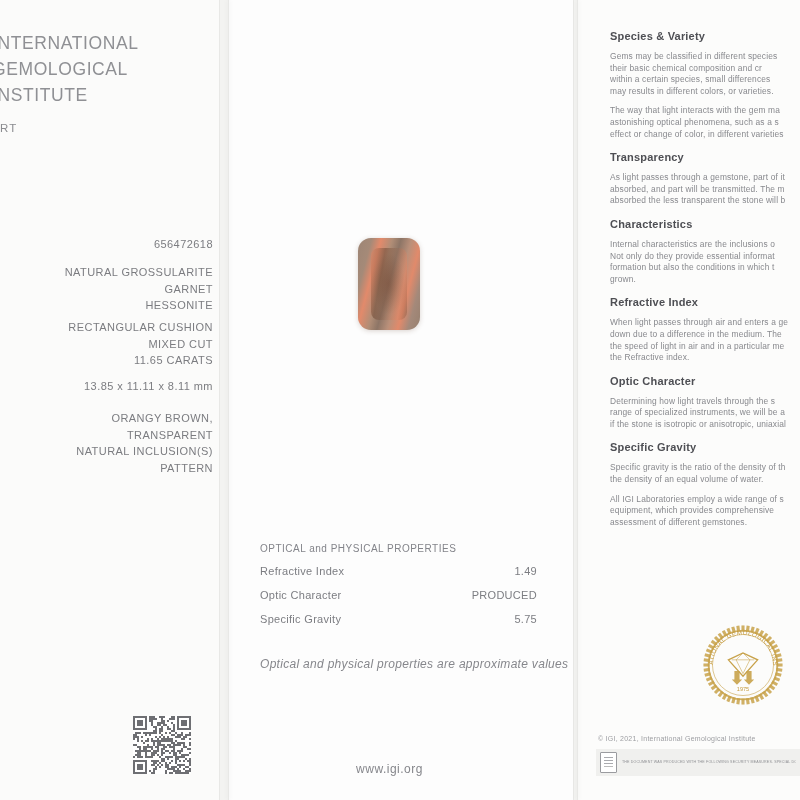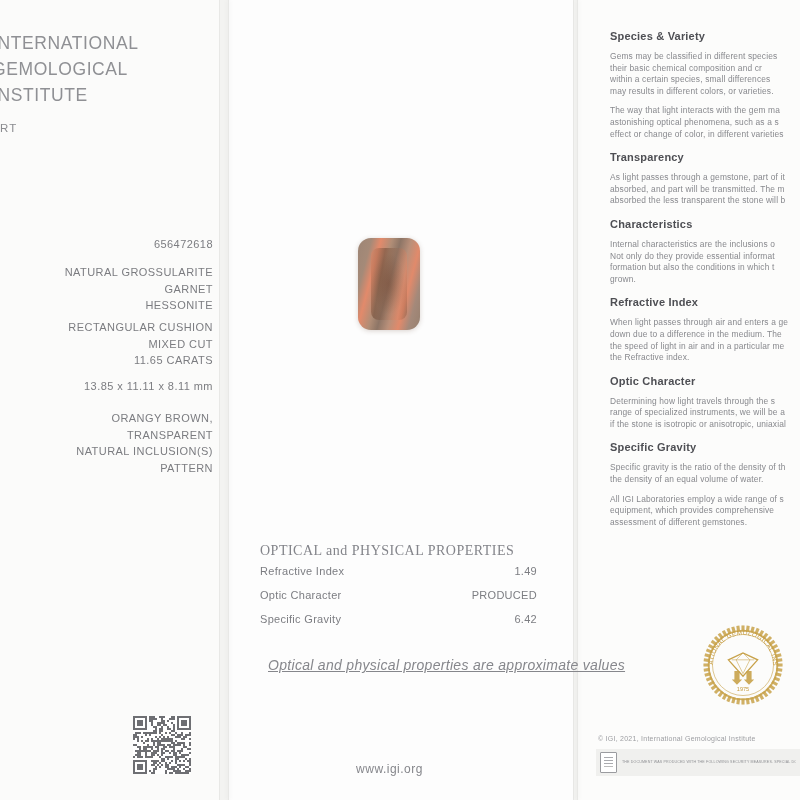--- a/index.html
+++ b/index.html
@@ -71,28 +71,28 @@
   }
   #gem::after {
     content:""; position:absolute; left:25px; top:21px; width:11px; bottom:21px;
     border-radius:3px;
     background:linear-gradient(180deg,#6d4staff 0%, #6d4a36 0%, #7d563e 100%);
     opacity:.85;
   }
 
   #opt-title {
     position:absolute; left:260px; top:543px;
-    font-size:14px; letter-spacing:.5px; color:#83848a;font-family:Liberation Serif, serif;
+    font-size:10px; letter-spacing:.5px; color:#83848a;
   }
   .opt-row { position:absolute; left:260px; width:277px; font-size:11px; color:#7c7d82; letter-spacing:.3px; }
   .opt-row .k { float:left; }
   .opt-row .v { float:right; }
   #opt-note {
-    position:absolute; left:268px; top:657px;
-    font-size:14px; font-style:italic; color:#86878c; letter-spacing:.3px;text-decoration:underline;
+    position:absolute; left:260px; top:657px;
+    font-size:12px; font-style:italic; color:#86878c; letter-spacing:.3px;
   }
   #qr {
     position:absolute; left:133px; top:716px; width:58px; height:58px;
   }
   #igi-url {
     position:absolute; left:230px; width:319px; top:762px; text-align:center;
     font-size:12px; color:#85868b; letter-spacing:.5px;
   }
 
   
@@ -195,21 +195,21 @@
       <div class="opt-row" style="top: 565px;">
         <span class="k">Refractive Index</span>
         <span class="v">1.49</span>
       </div>
       <div class="opt-row" style="top: 589px;">
         <span class="k">Optic Character</span>
         <span class="v">PRODUCED</span>
       </div>
       <div class="opt-row" style="top: 613px;">
         <span class="k">Specific Gravity</span>
-        <span class="v">6.42</span>
+        <span class="v">5.75</span>
       </div>
     </div>
   <div id="opt-note">Optical and physical properties are approximate values</div>
 
   <svg id="qr" viewBox="0 0 29 29" shape-rendering="crispEdges">
     <rect width="29" height="29" fill="#fff"></rect>
     <g fill="#6e6f73" id="qr-cells">
         <rect x="0" y="0" width="1" height="1"></rect>
         <rect x="1" y="0" width="1" height="1"></rect>
         <rect x="2" y="0" width="1" height="1"></rect>

